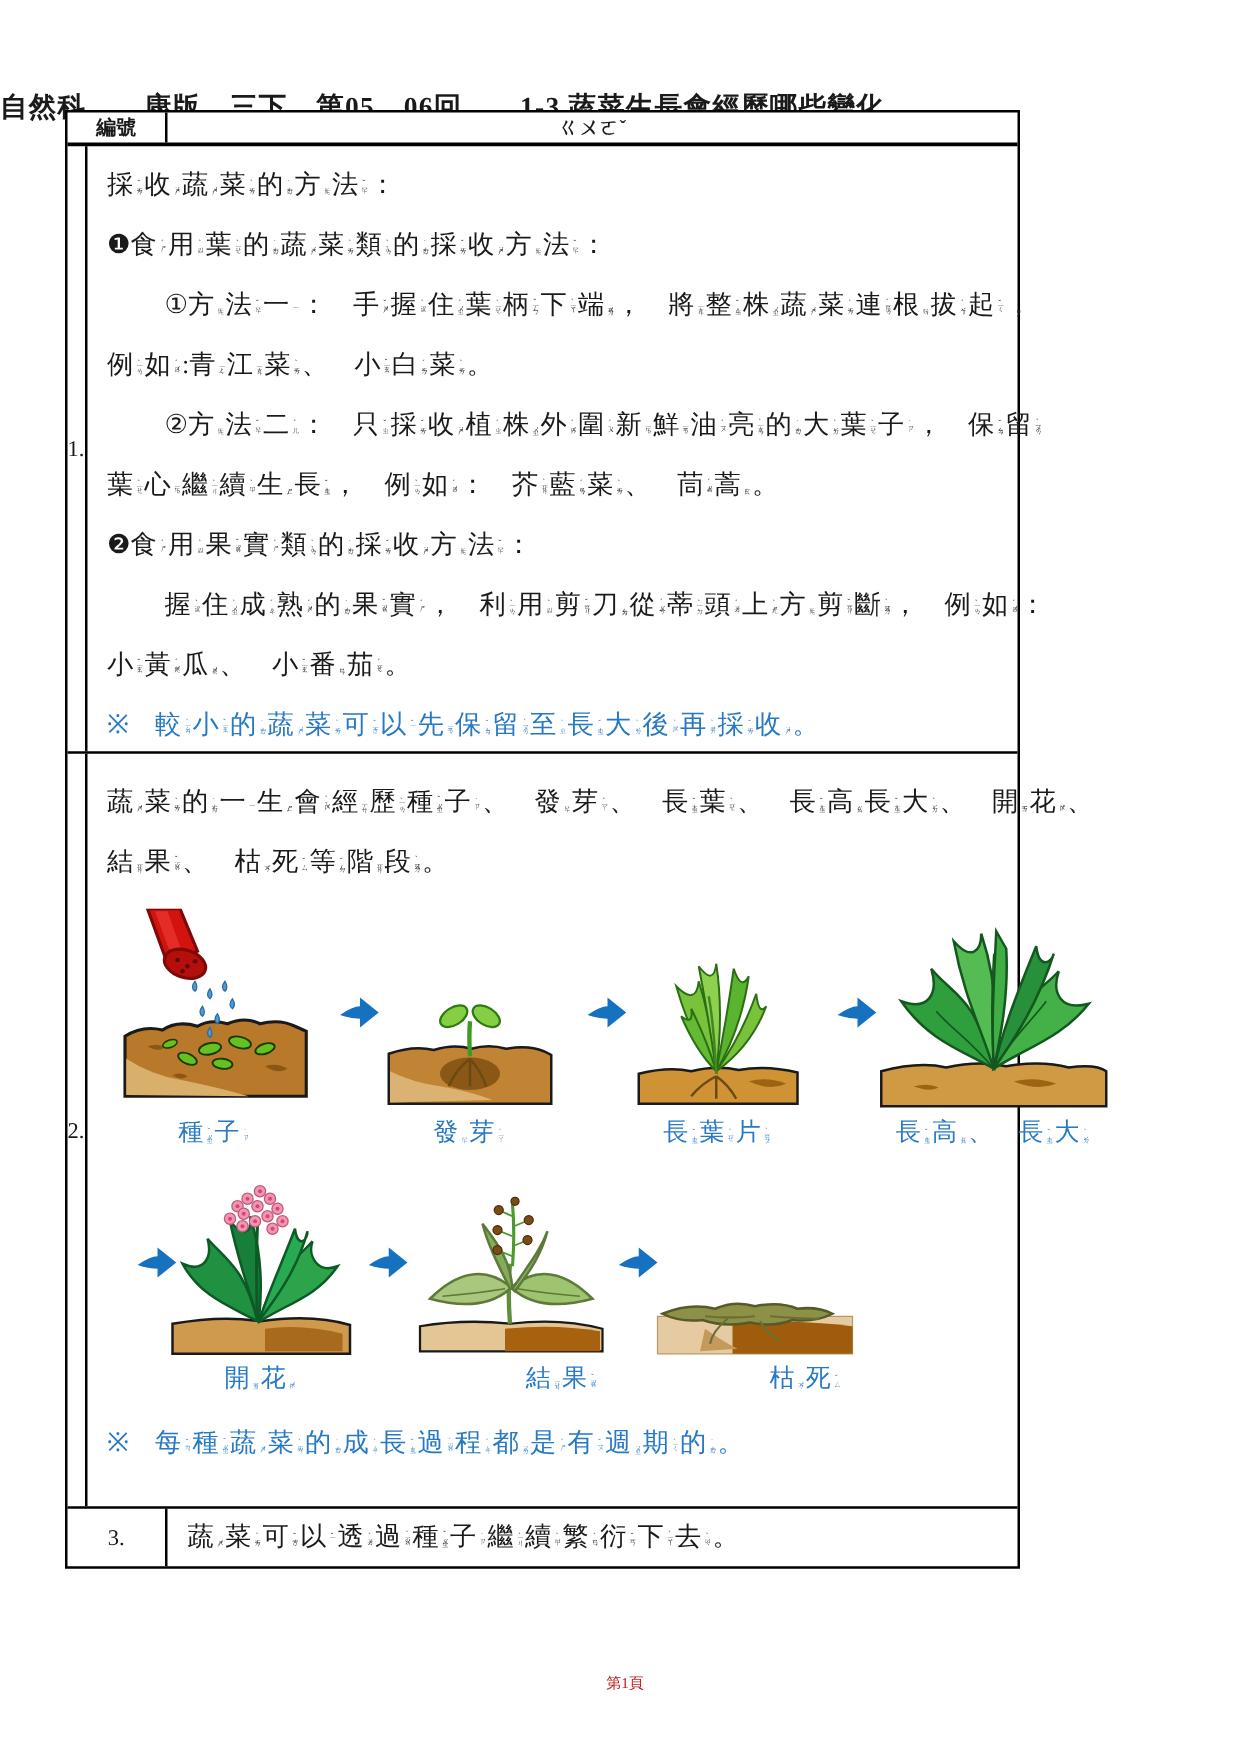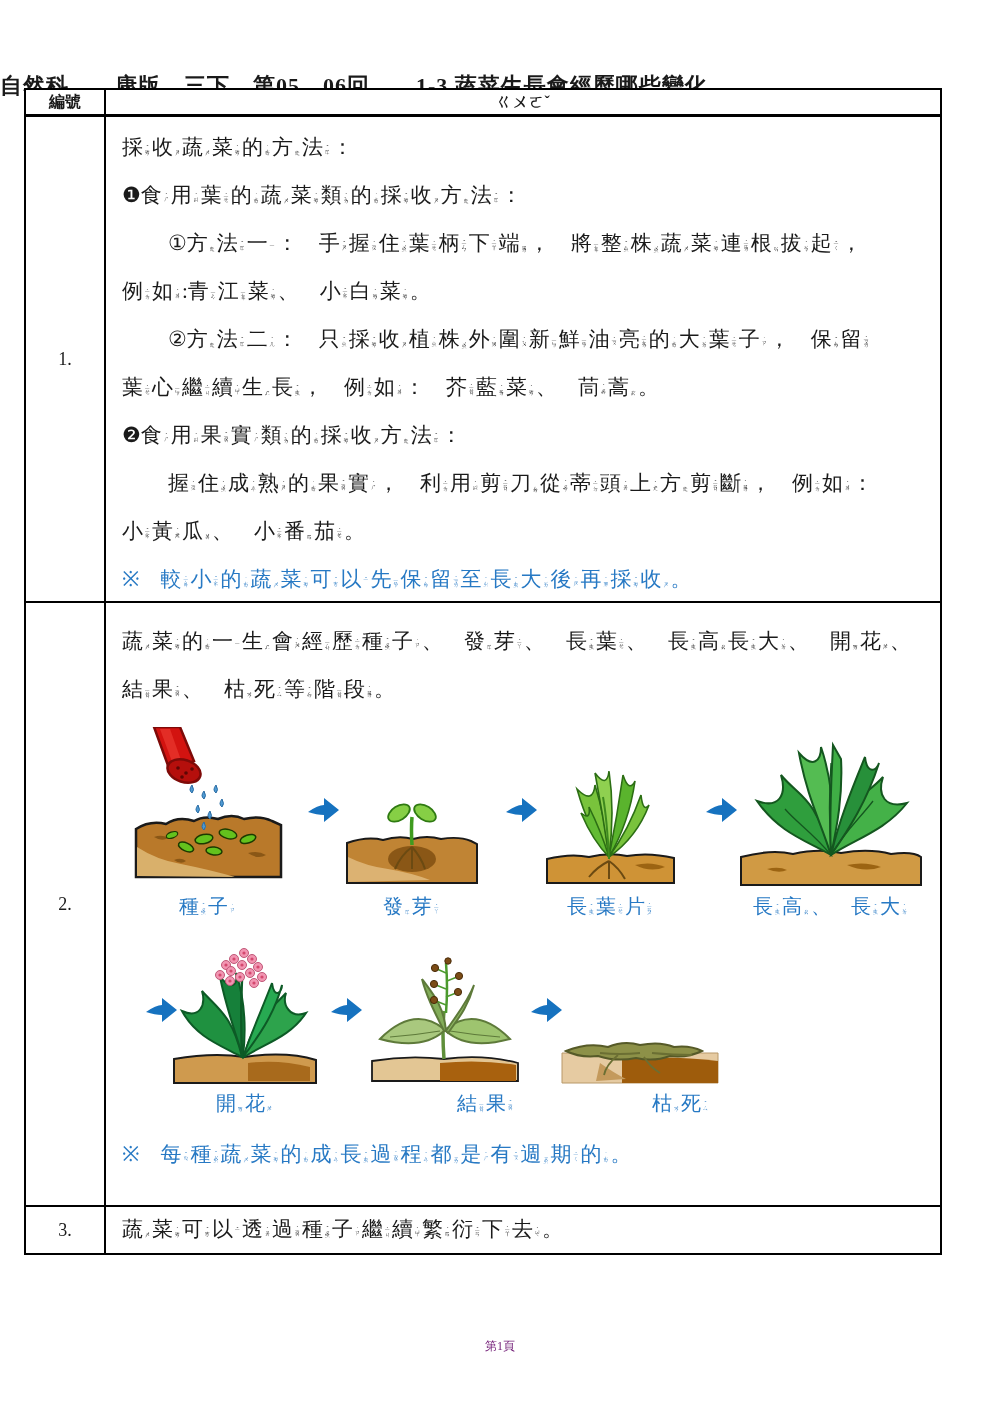--- a/index.html
+++ b/index.html
@@ -1,20 +1,20 @@
 <!DOCTYPE html>
 <html style="--blue: #2779c4; --arrow: #1672bf;"><head>
 <meta charset="utf-8">
 <style>
   :root{ --blue:#2779c4; --arrow:#1672bf; --ink:#1a1a1a; }
   *{box-sizing:border-box; margin:0; padding:0;}
   body{width:1000px;height:1411px;background:#fff;font-family:"Liberation Serif",serif;color:var(--ink);}
   .page{position:relative;width:1000px;height:1411px;overflow:hidden;}
   .doc-title{margin-top:71px;text-align:left;font-weight:bold;font-size:22px;letter-spacing:1px;white-space:nowrap;}
-  .sheet-table{position:absolute;left:24px;top:88px;width:918px;border:2.5px solid #000;background:#fff;}
+  .sheet-table{position:absolute;left:52px;top:88px;width:764px;border:2.5px solid #000;background:#fff;}
   .thead{display:flex;height:27px;border-bottom:3px solid #000;font-weight:bold;font-size:16px;}
   .th-num{width:80px;border-right:2px solid #000;display:flex;align-items:center;justify-content:center;}
   .th-content{flex:1;display:flex;align-items:center;justify-content:center;}
   .trow{display:flex;border-bottom:2px solid #000;}
   .trow:last-child{border-bottom:none;}
   .td-num{width:80px;border-right:2px solid #000;display:flex;align-items:center;justify-content:center;font-size:18px;}
   .td-content{flex:1;position:relative;padding:6px 4px 0 16px;}
   .r1{height:486px;}
   .r2{height:604px;}
   .r3{height:46px;}
@@ -27,21 +27,21 @@
   .zc{display:inline-flex;align-items:center;margin-right:1.5px;}
   .ch{font-size:21px;line-height:1;}
   .zy{writing-mode:vertical-rl;text-orientation:upright;font-size:6px;line-height:6.5px;letter-spacing:-1px;margin-left:1px;max-height:27px;}
   .pl{line-height:1;}
   .fig{position:absolute;}
   .fig svg{display:block;width:100%;height:100%;}
   .arrow{position:absolute;width:36px;height:32px;}
   .stage-label{position:absolute;height:32px;display:flex;align-items:center;justify-content:center;font-size:20px;color:var(--blue);white-space:nowrap;}
   .stage-label .ch{font-size:20px;}
   .note{position:absolute;left:16px;white-space:nowrap;display:flex;align-items:center;font-size:21px;color:var(--blue);height:34px;}
-  .footer{position:absolute;left:0;right:0;top:1338px;text-align:center;font-size:12px;color:#701a75;}
+  .footer{position:absolute;left:0;right:0;top:1338px;text-align:center;font-size:12px;color:#b91c1c;}
 </style>
 </head>
 <body>
 
 <div class="page">
 
   <div class="doc-title">自然科　　康版　三下　第05、06回　　1-3 蔬菜生長會經歷哪些變化</div>
 
   <div class="sheet-table">
     <div class="thead">

